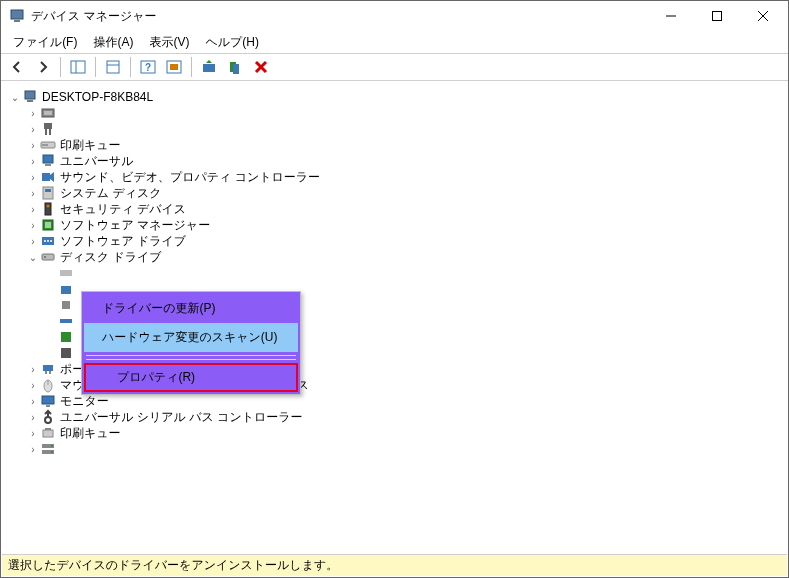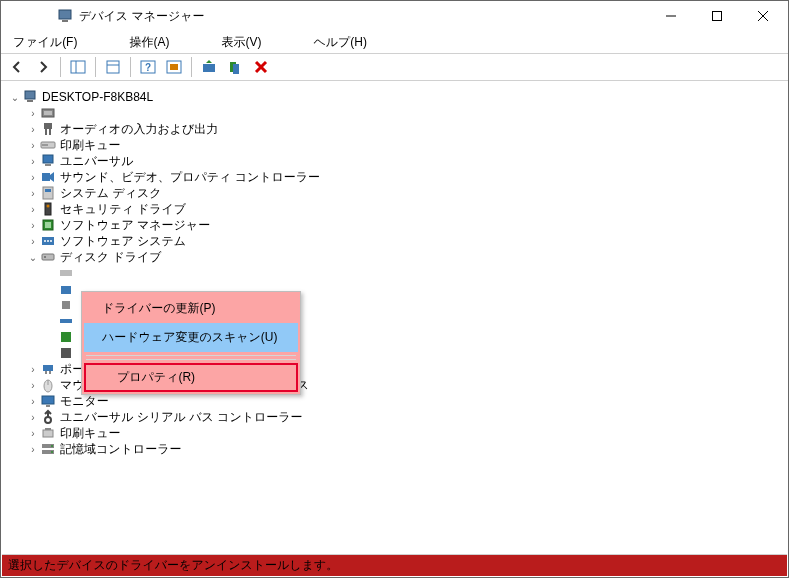--- a/index.html
+++ b/index.html
@@ -15,39 +15,37 @@
     border: 1px solid #666;
     position: relative;
   }
   
   .titlebar {
     height: 30px;
     display: flex;
     align-items: center;
     padding: 0 2px 0 8px;
     background: #fff;
-    margin-left: 48px;
   }
   .titlebar .icon { width: 16px; height: 16px; margin-right: 6px; }
   .titlebar .title { flex: 1; font-size: 12px; }
   .win-controls { display: flex; }
   .win-btn {
     width: 46px; height: 30px;
     display: flex; align-items: center; justify-content: center;
     font-family: "Segoe MDL2 Assets", sans-serif;
   }
   .win-btn svg { width: 10px; height: 10px; }
   
   .menubar {
     height: 22px;
     display: flex;
     align-items: center;
     padding: 0 4px;
     background: #fff;
-    gap: 36px;
   }
   .menubar .menu-item { padding: 2px 8px; }
   
   .toolbar {
     height: 28px;
     display: flex;
     align-items: center;
     padding: 0 4px;
     border-top: 1px solid #d0d0d0;
     border-bottom: 1px solid #d0d0d0;
@@ -84,40 +82,40 @@
   .node .dev-icon {
     width: 16px; height: 16px; margin: 0 4px 0 0;
     display: inline-flex; align-items: center; justify-content: center;
   }
   .node .label { }
   
   .ctx-menu {
     position: absolute;
     left: 80px; top: 290px;
     width: 220px;
-    background: #fca5a5;
+    background: #8b5cf6;
     border: 1px solid #bdbdbd;
     box-shadow: 2px 2px 4px rgba(0,0,0,0.25);
     padding: 2px;
   }
   .ctx-item {
     padding: 6px 18px;
     font-size: 12px;
   }
   .ctx-item.highlight { background: #91c9f7; }
   .ctx-sep { height: 1px; background: #d6d6d6; margin: 3px 2px; }
   .red-box { border: 2px solid #e4002b; padding: 4px 31px; }
   
   .statusbar {
     position: absolute;
     left: 1px; right: 1px; bottom: 1px;
     height: 22px;
     display: flex; align-items: center;
     padding: 0 6px;
-    background: #b91c1c;
+    background: #fef9c3;
     border-top: 1px solid #d0d0d0;
   }
 </style>
 </head>
 <body>
 
 <div class="titlebar">
   <span class="icon">
     <svg viewBox="0 0 16 16">
         <rect x="2" y="2" width="12" height="9" fill="#5a7ea3" stroke="#2a4a6a"></rect>
@@ -238,21 +236,20 @@
           </li>
           <li>
             <div class="node">
               <span class="twisty">›</span>
               <span class="dev-icon">
                 <svg viewBox="0 0 16 16">
                   <rect x="4" y="2" width="8" height="6" fill="#666"></rect>
                   <path d="M6 8 L6 14 M10 8 L10 14" stroke="#666" stroke-width="2"></path>
                 </svg>
               </span>
-              <span class="label">オーディオの入力および出力</span>
             </div>
           </li>
           <li>
             <div class="node">
               <span class="twisty">›</span>
               <span class="dev-icon">
                 <svg viewBox="0 0 16 16">
                   <rect x="1" y="5" width="14" height="6" rx="1" fill="#ccc" stroke="#888"></rect>
                   <line x1="3" y1="7" x2="3" y2="9" stroke="#666"></line>
                   <line x1="5" y1="7" x2="5" y2="9" stroke="#666"></line>
@@ -300,21 +297,21 @@
           </li>
           <li>
             <div class="node">
               <span class="twisty">›</span>
               <span class="dev-icon">
                 <svg viewBox="0 0 16 16">
                   <rect x="5" y="2" width="6" height="12" fill="#444" stroke="#222"></rect>
                   <circle cx="8" cy="5" r="1.5" fill="#d17a00"></circle>
                 </svg>
               </span>
-              <span class="label">セキュリティ ドライブ</span>
+              <span class="label">セキュリティ デバイス</span>
             </div>
           </li>
           <li>
             <div class="node">
               <span class="twisty">›</span>
               <span class="dev-icon">
                 <svg viewBox="0 0 16 16">
                   <rect x="3" y="3" width="10" height="10" fill="#2e8b2e" stroke="#1a5a1a"></rect>
                   <rect x="5" y="5" width="6" height="6" fill="#9cd49c"></rect>
                 </svg>
@@ -326,21 +323,21 @@
             <div class="node">
               <span class="twisty">›</span>
               <span class="dev-icon">
                 <svg viewBox="0 0 16 16">
                   <rect x="2" y="4" width="12" height="8" fill="#3b78b5"></rect>
                   <circle cx="5" cy="8" r="1" fill="#fff"></circle>
                   <circle cx="8" cy="8" r="1" fill="#fff"></circle>
                   <circle cx="11" cy="8" r="1" fill="#fff"></circle>
                 </svg>
               </span>
-              <span class="label">ソフトウェア システム</span>
+              <span class="label">ソフトウェア ドライブ</span>
             </div>
           </li>
           <li>
             <div class="node">
               <span class="twisty">⌄</span>
               <span class="dev-icon">
                 <svg viewBox="0 0 16 16">
                   <rect x="2" y="5" width="12" height="6" rx="1" fill="#bbb" stroke="#777"></rect>
                   <circle cx="5" cy="8" r="1" fill="#666"></circle>
                 </svg>
@@ -481,21 +478,20 @@
             <div class="node">
               <span class="twisty">›</span>
               <span class="dev-icon">
                 <svg viewBox="0 0 16 16">
                   <rect x="2" y="3" width="12" height="4" fill="#888"></rect>
                   <rect x="2" y="9" width="12" height="4" fill="#888"></rect>
                   <circle cx="12" cy="5" r="1" fill="#2e8b2e"></circle>
                   <circle cx="12" cy="11" r="1" fill="#2e8b2e"></circle>
                 </svg>
               </span>
-              <span class="label">記憶域コントローラー</span>
             </div>
           </li>
         </ul>
       </li>
     </ul>
 </div>
 
 <div class="ctx-menu">
   <div class="ctx-item">ドライバーの更新(P)</div>
   <div class="ctx-item highlight">ハードウェア変更のスキャン(U)</div>

